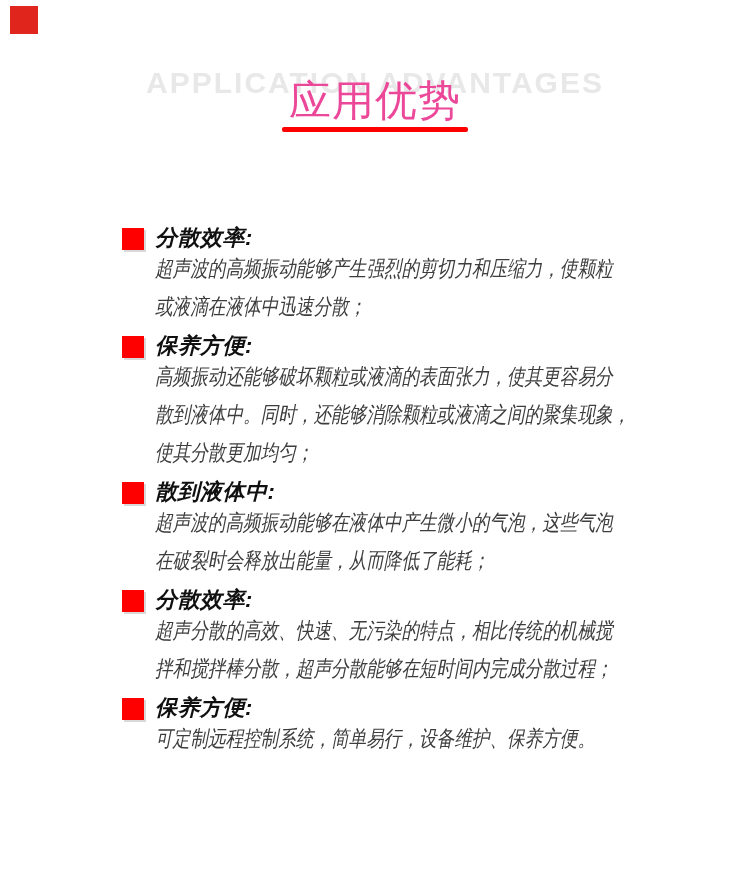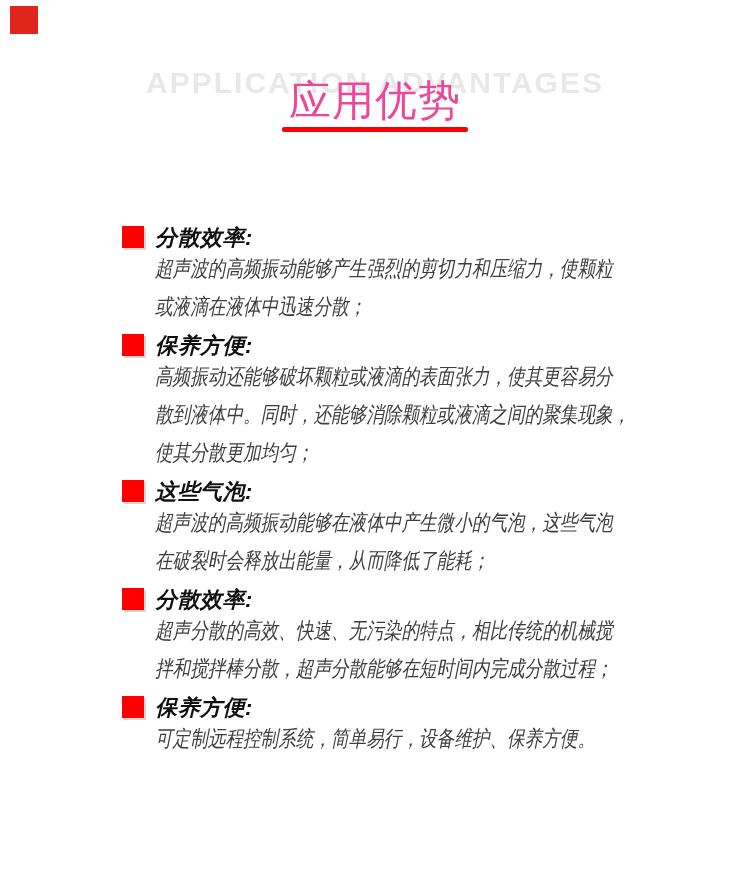--- a/index.html
+++ b/index.html
@@ -61,21 +61,21 @@
   
   .content {
     position: absolute;
     top: 226px;
     left: 122px;
     width: 600px;
   }
   .sec { margin-bottom: 8px; }
   .sec-head {
     display: flex;
-    align-items: flex-start;
+    align-items: flex-end;
     gap: 11px;
     height: 24px;
   }
   .sq {
     flex: 0 0 auto;
     width: 22px;
     height: 22px;
     background: #ff0000;
     box-shadow: 2px 2px 0 #d9d9d9;
   }
@@ -131,21 +131,21 @@
         <h2 class="sec-title">保养方便:</h2>
       </div>
       <p class="sec-body">高频振动还能够破坏颗粒或液滴的表面张力，使其更容易分
 散到液体中。同时，还能够消除颗粒或液滴之间的聚集现象，
 使其分散更加均匀；</p>
     </section>
 
     <section class="sec">
       <div class="sec-head">
         <span class="sq"></span>
-        <h2 class="sec-title">这些气泡:</h2>
+        <h2 class="sec-title">散到液体中:</h2>
       </div>
       <p class="sec-body">超声波的高频振动能够在液体中产生微小的气泡，这些气泡
 在破裂时会释放出能量，从而降低了能耗；</p>
     </section>
 
     <section class="sec">
       <div class="sec-head">
         <span class="sq"></span>
         <h2 class="sec-title">分散效率:</h2>
       </div>

